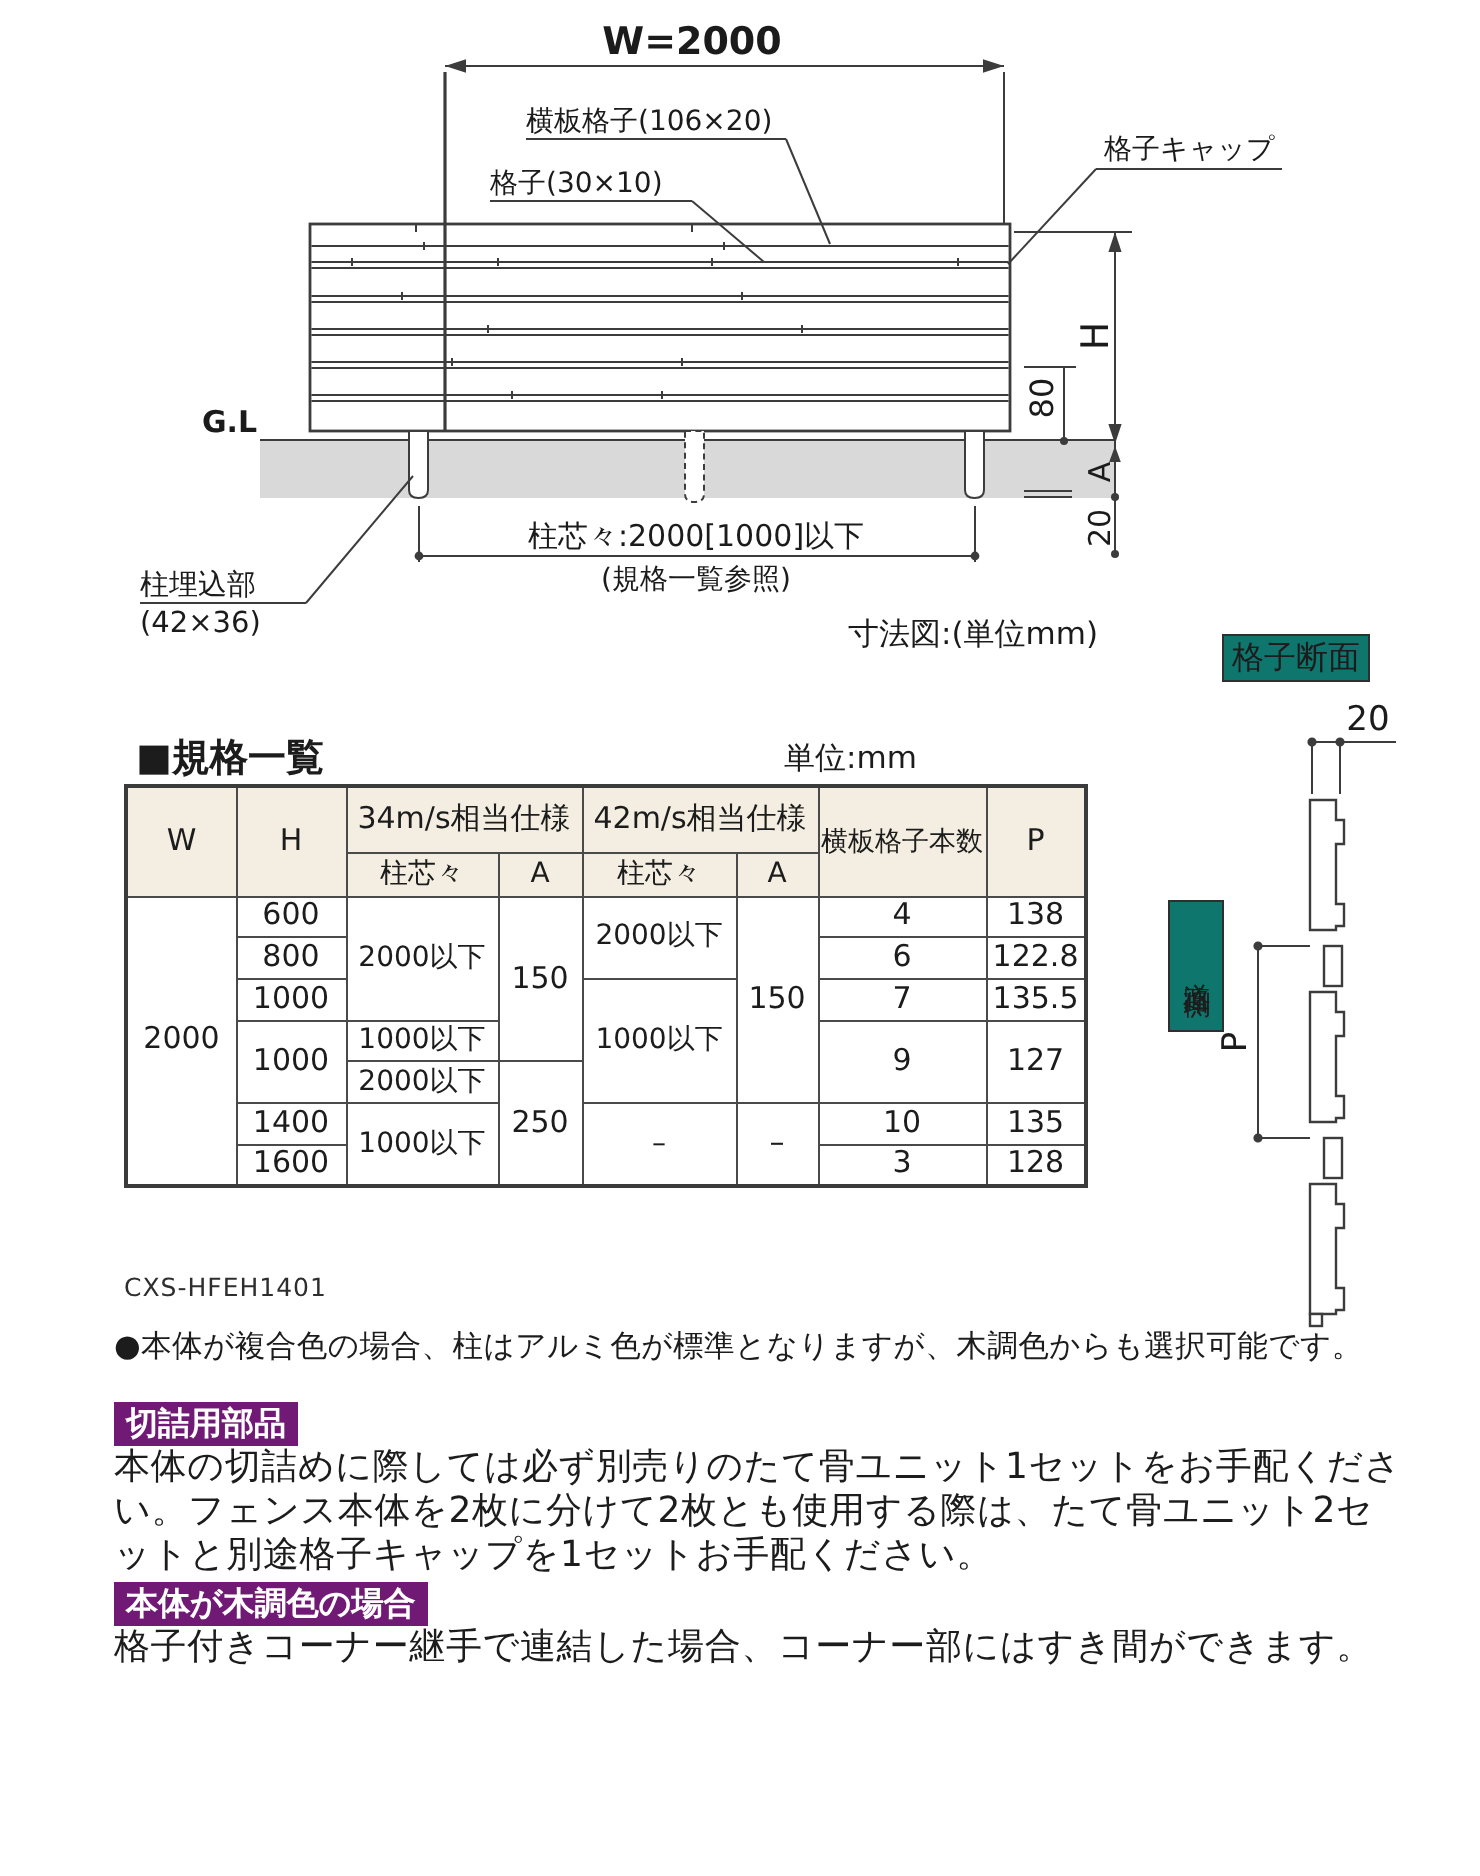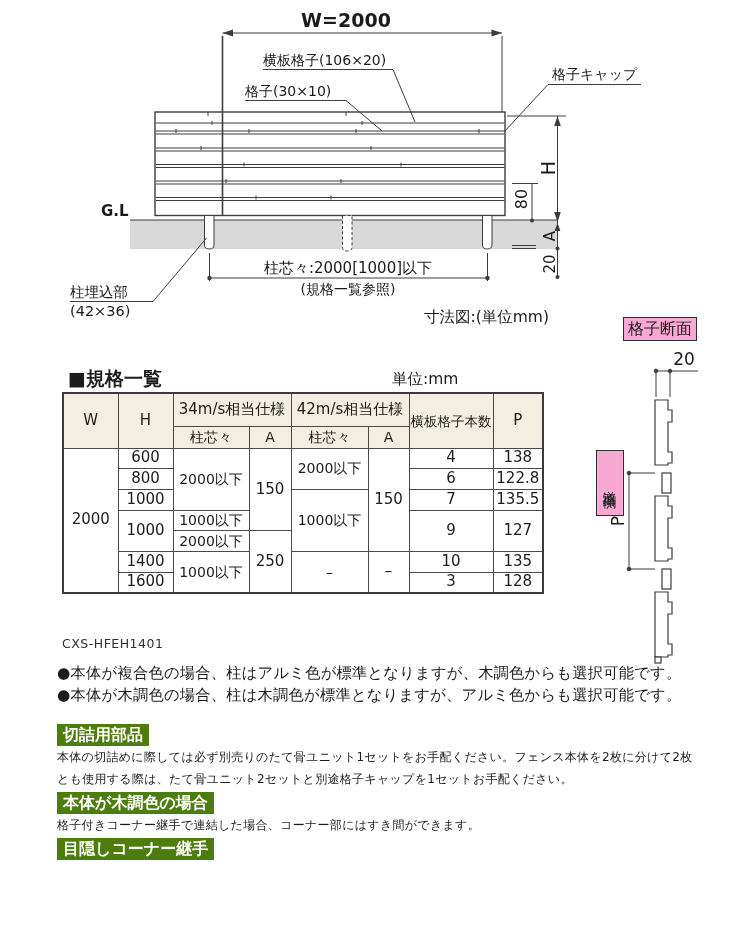--- a/index.html
+++ b/index.html
@@ -12,31 +12,31 @@
   .tbl-unit{left:392px;top:369px;width:150px;text-align:left;font-size:15.5px;}
   table.spec{position:absolute;left:62px;top:392px;width:480px;table-layout:fixed;
              border-collapse:collapse;border:2px solid #3b3b3b;}
   table.spec th,table.spec td{border:1px solid #4a4a4a;text-align:center;vertical-align:middle;
              padding:0;font-weight:normal;font-size:15px;line-height:1.05;}
   table.spec thead th{background:#f3eee1;}
   table.spec .fs13{font-size:13.5px;}
   table.spec .fs14{font-size:14px;}
   .model-code{left:62px;top:597px;font-size:12.5px;letter-spacing:.5px;color:#2e2e2e;margin-top:39px;}
   
-  .boxed{border:1.5px solid #2f2f2f;text-align:center;background:#f9a8d4;margin-left:12px;}
+  .boxed{border:1.5px solid #2f2f2f;text-align:center;background:#0f766e;}
   .xsec-title{left:611px;top:317px;width:72px;height:22px;font-size:16px;line-height:22px;}
   .road-side{left:584px;top:450px;width:26px;height:64px;font-size:14px;
              writing-mode:vertical-rl;text-orientation:upright;line-height:26px;letter-spacing:2px;}
   
   .notes{left:57px;top:662px;width:646px;}
   .notes p{margin:0;}
   .bullet{font-size:15.3px;line-height:22.4px;letter-spacing:.2px;}
-  .sec-head{display:inline-block;background:#4d7c0f;color:#ffffff;font-size:16px;
+  .sec-head{display:inline-block;background:#701a75;color:#ffffff;font-size:16px;
             font-weight:bold;padding:1px 6px 2px;line-height:19px;}
-  .sec-body{font-size:12px;line-height:22px;letter-spacing:.3px;margin:0;}
+  .sec-body{font-size:18px;line-height:22px;letter-spacing:.3px;margin:0;}
   .mt1{margin-top:17px;} .mt2{margin-top:2px;}
 </style>
 </head>
 <body>
 
 <svg class="abs" style="left:0;top:0" width="740" height="345" viewBox="0 0 740 345">
   <g stroke="#3c3c3c" stroke-width="1" fill="none">
 
     <rect x="130" y="220" width="428" height="29" fill="#d9d9d9" stroke="none"></rect>
     <line x1="130" y1="220" x2="558" y2="220"></line>
@@ -253,22 +253,20 @@
       <td>3</td>
       <td>128</td>
     </tr>
   </tbody>
 </table>
 
 <div class="abs model-code">CXS-HFEH1401</div>
 
 <div class="abs notes">
   <p class="bullet">●本体が複合色の場合、柱はアルミ色が標準となりますが、木調色からも選択可能です。</p>
-  <p class="bullet">●本体が木調色の場合、柱は木調色が標準となりますが、アルミ色からも選択可能です。</p>
 
   <div class="mt1"><span class="sec-head">切詰用部品</span></div>
   <p class="sec-body mt2">本体の切詰めに際しては必ず別売りのたて骨ユニット1セットをお手配ください。フェンス本体を2枚に分けて2枚とも使用する際は、たて骨ユニット2セットと別途格子キャップを1セットお手配ください。</p>
 
   <div class="mt2"><span class="sec-head">本体が木調色の場合</span></div>
   <p class="sec-body mt2">格子付きコーナー継手で連結した場合、コーナー部にはすき間ができます。</p>
 
-  <div class="mt2"><span class="sec-head">目隠しコーナー継手</span></div>
 </div>
 
 </body></html>

